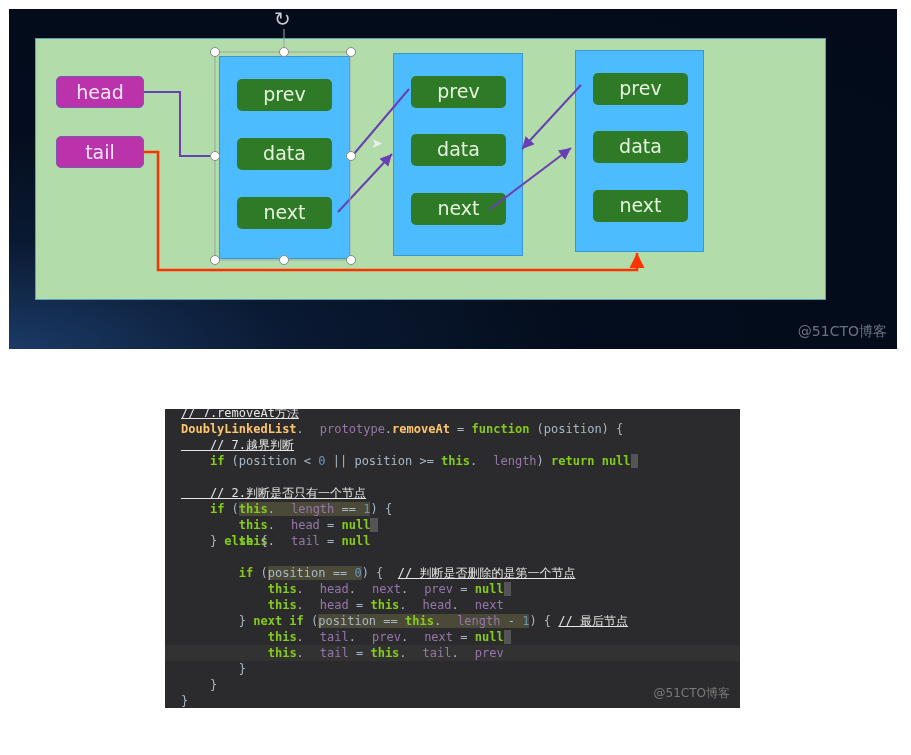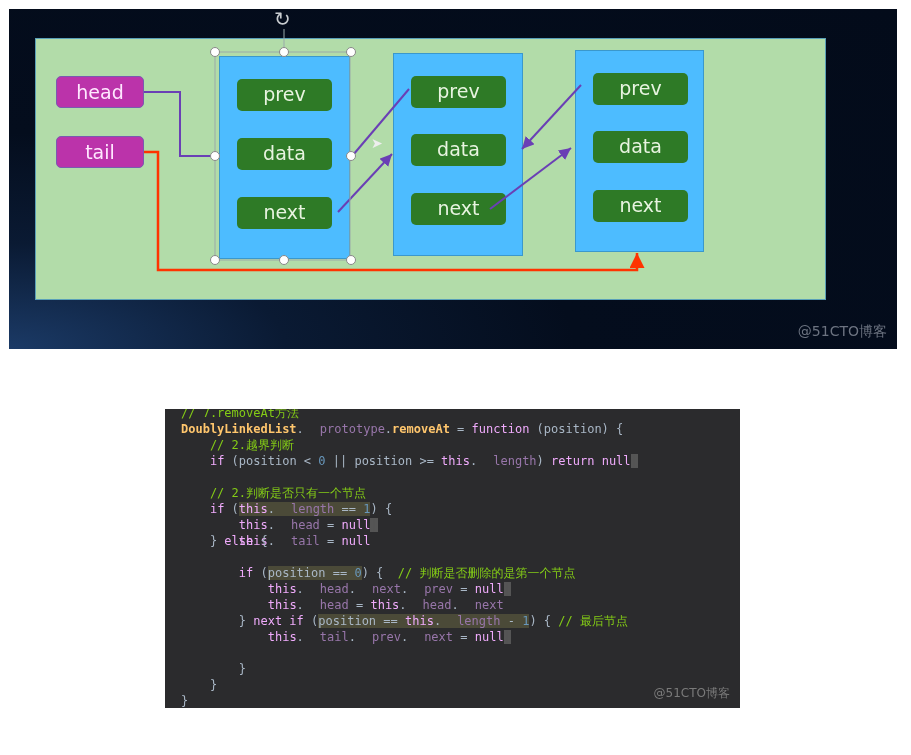--- a/index.html
+++ b/index.html
@@ -13,22 +13,22 @@
   .pill { position:absolute; left:17px; width:95px; height:32px; background:#2e7a26; border-radius:5px; color:#e8f4e0;
     font-size:19px; line-height:31px; text-align:center; }
   .handle { position:absolute; width:8px; height:8px; border-radius:50%; background:#fff; border:1px solid #888; }
   #lines { position:absolute; left:0; top:0; width:888px; height:340px; }
   #rotate { position:absolute; left:265px; top:-2px; color:#c8ccd0; font-size:20px; }
   #wm1 { position:absolute; right:10px; bottom:8px; color:#6c7380; font-size:14px; }
   #code { position:absolute; left:165px; top:409px; width:575px; height:299px; background:#2b2b2d; overflow:hidden;
     font-family:"DejaVu Sans Mono", monospace; font-size:12px; }
   .ln { position:absolute; left:0; height:16px; line-height:16px; white-space:pre; color:#a9b7c6; }
   .ln.cur { background:#323232; width:100%; }
-  .cm { color:#84cc16; }
-  .kw { color:#f0abfc; font-weight:normal; }
+  .cm { color:#e5e5e5;text-decoration:underline; }
+  .kw { color:#84cc16; font-weight:bold; }
   .fn { color:#ffc66d;font-weight:bold; }
   .num { color:#6897bb; }
   .prop { color:#9876aa;padding-left:16px; }
   .hl { background:#4b4a38;text-align:center; }
   .cursor { background:#555; color:#555; }
   #wm2 { position:absolute; right:10px; bottom:6px; color:#7a7a7a; font-size:12px; font-family:"DejaVu Sans", sans-serif; }
 </style>
 </head>
 <body>
 
@@ -92,29 +92,30 @@
   <div class="handle" style="left:270px;top:246px"></div>
   <div class="handle" style="left:337px;top:246px"></div>
   <div id="rotate">↻</div>
   <div style="position:absolute;left:362px;top:126px;color:#eee;font-size:14px">➤</div>
   <div id="wm1">@51CTO博客</div>
 </div>
 
 <div id="code">
   <div class="ln" style="top:-4px;left:16px"><span class="cm">// 7.removeAt方法</span></div>
   <div class="ln" style="top:12px;left:16px"><span class="fn">DoublyLinkedList</span><span>.</span><span class="prop">prototype</span><span>.</span><span class="fn">removeAt</span><span> = </span><span class="kw">function</span><span> (position) {</span></div>
-  <div class="ln" style="top:28px;left:16px"><span class="cm">    // 2.越界判断</span></div>
+  <div class="ln" style="top:28px;left:16px"><span class="cm">    // 7.越界判断</span></div>
   <div class="ln" style="top:44px;left:16px"><span>    </span><span class="kw">if</span><span> (position &lt; </span><span class="num">0</span><span> || position &gt;= </span><span class="kw">this</span><span>.</span><span class="prop">length</span><span>) </span><span class="kw">return</span><span> </span><span class="kw">null</span><span class="cursor">|</span></div>
   <div class="ln" style="top:76px;left:16px"><span class="cm">    // 2.判断是否只有一个节点</span></div>
   <div class="ln" style="top:92px;left:16px"><span>    </span><span class="kw">if</span><span> (</span><span class="hl"><span class="kw">this</span><span>.</span><span class="prop">length</span><span> == </span><span class="num">1</span></span><span>) {</span></div>
   <div class="ln" style="top:124px;left:16px"><span>        </span><span class="kw">this</span><span>.</span><span class="prop">tail</span><span> = </span><span class="kw">null</span></div>
   <div class="ln" style="top:108px;left:16px"><span>        </span><span class="kw">this</span><span>.</span><span class="prop">head</span><span> = </span><span class="kw">null</span><span class="cursor">|</span></div>
   <div class="ln" style="top:124px;left:16px"><span>    } </span><span class="kw">else</span><span> {</span></div>
   <div class="ln" style="top:156px;left:16px"><span>        </span><span class="kw">if</span><span> (</span><span class="hl"><span>position == </span><span class="num">0</span></span><span>) {  </span><span class="cm">// 判断是否删除的是第一个节点</span></div>
   <div class="ln" style="top:172px;left:16px"><span>            </span><span class="kw">this</span><span>.</span><span class="prop">head</span><span>.</span><span class="prop">next</span><span>.</span><span class="prop">prev</span><span> = </span><span class="kw">null</span><span class="cursor">|</span></div>
   <div class="ln" style="top:188px;left:16px"><span>            </span><span class="kw">this</span><span>.</span><span class="prop">head</span><span> = </span><span class="kw">this</span><span>.</span><span class="prop">head</span><span>.</span><span class="prop">next</span></div>
   <div class="ln" style="top:204px;left:16px"><span>        } </span><span class="kw">next if</span><span> (</span><span class="hl"><span>position == </span><span class="kw">this</span><span>.</span><span class="prop">length</span><span> - </span><span class="num">1</span></span><span>) { </span><span class="cm">// 最后节点</span></div>
   <div class="ln" style="top:220px;left:16px"><span>            </span><span class="kw">this</span><span>.</span><span class="prop">tail</span><span>.</span><span class="prop">prev</span><span>.</span><span class="prop">next</span><span> = </span><span class="kw">null</span><span class="cursor">|</span></div>
+  <div class="ln cur" style="top:236px;left:0;padding-left:16px"><span>            </span><span class="kw">this</span><span>.</span><span class="prop">tail</span><span> = </span><span class="kw">this</span><span>.</span><span class="prop">tail</span><span>.</span><span class="prop">prev</span></div>
   <div class="ln" style="top:252px;left:16px"><span>        }</span></div>
   <div class="ln" style="top:268px;left:16px"><span>    }</span></div>
   <div class="ln" style="top:284px;left:16px"><span>}</span></div>
   <div id="wm2">@51CTO博客</div>
 </div>
 
 </body></html>

